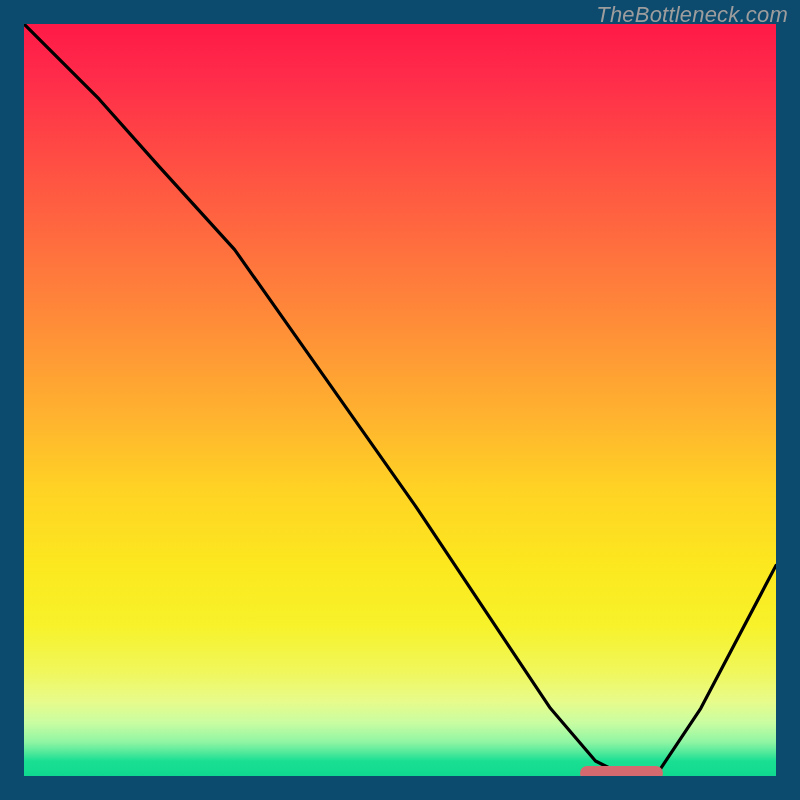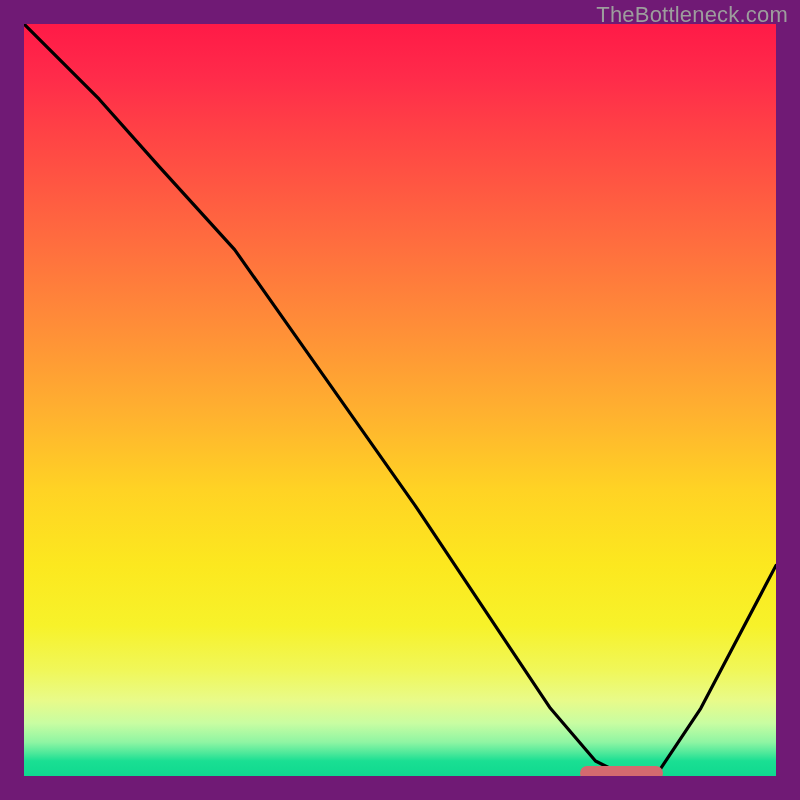--- a/index.html
+++ b/index.html
@@ -8,21 +8,22 @@
     width: 800px;
     height: 800px;
     background: #000;
     overflow: hidden;
     font-family: Arial, Helvetica, sans-serif;
   }
   .stage {
     position: relative;
     width: 800px;
     height: 800px;
-    background: #701a75;
+    background: #0c4a6e;
+    font-style: italic;
   }
   .plot {
     position: absolute;
     left: 24px;
     top: 24px;
     width: 752px;
     height: 752px;
     overflow: hidden;
   }
   .gradient {

